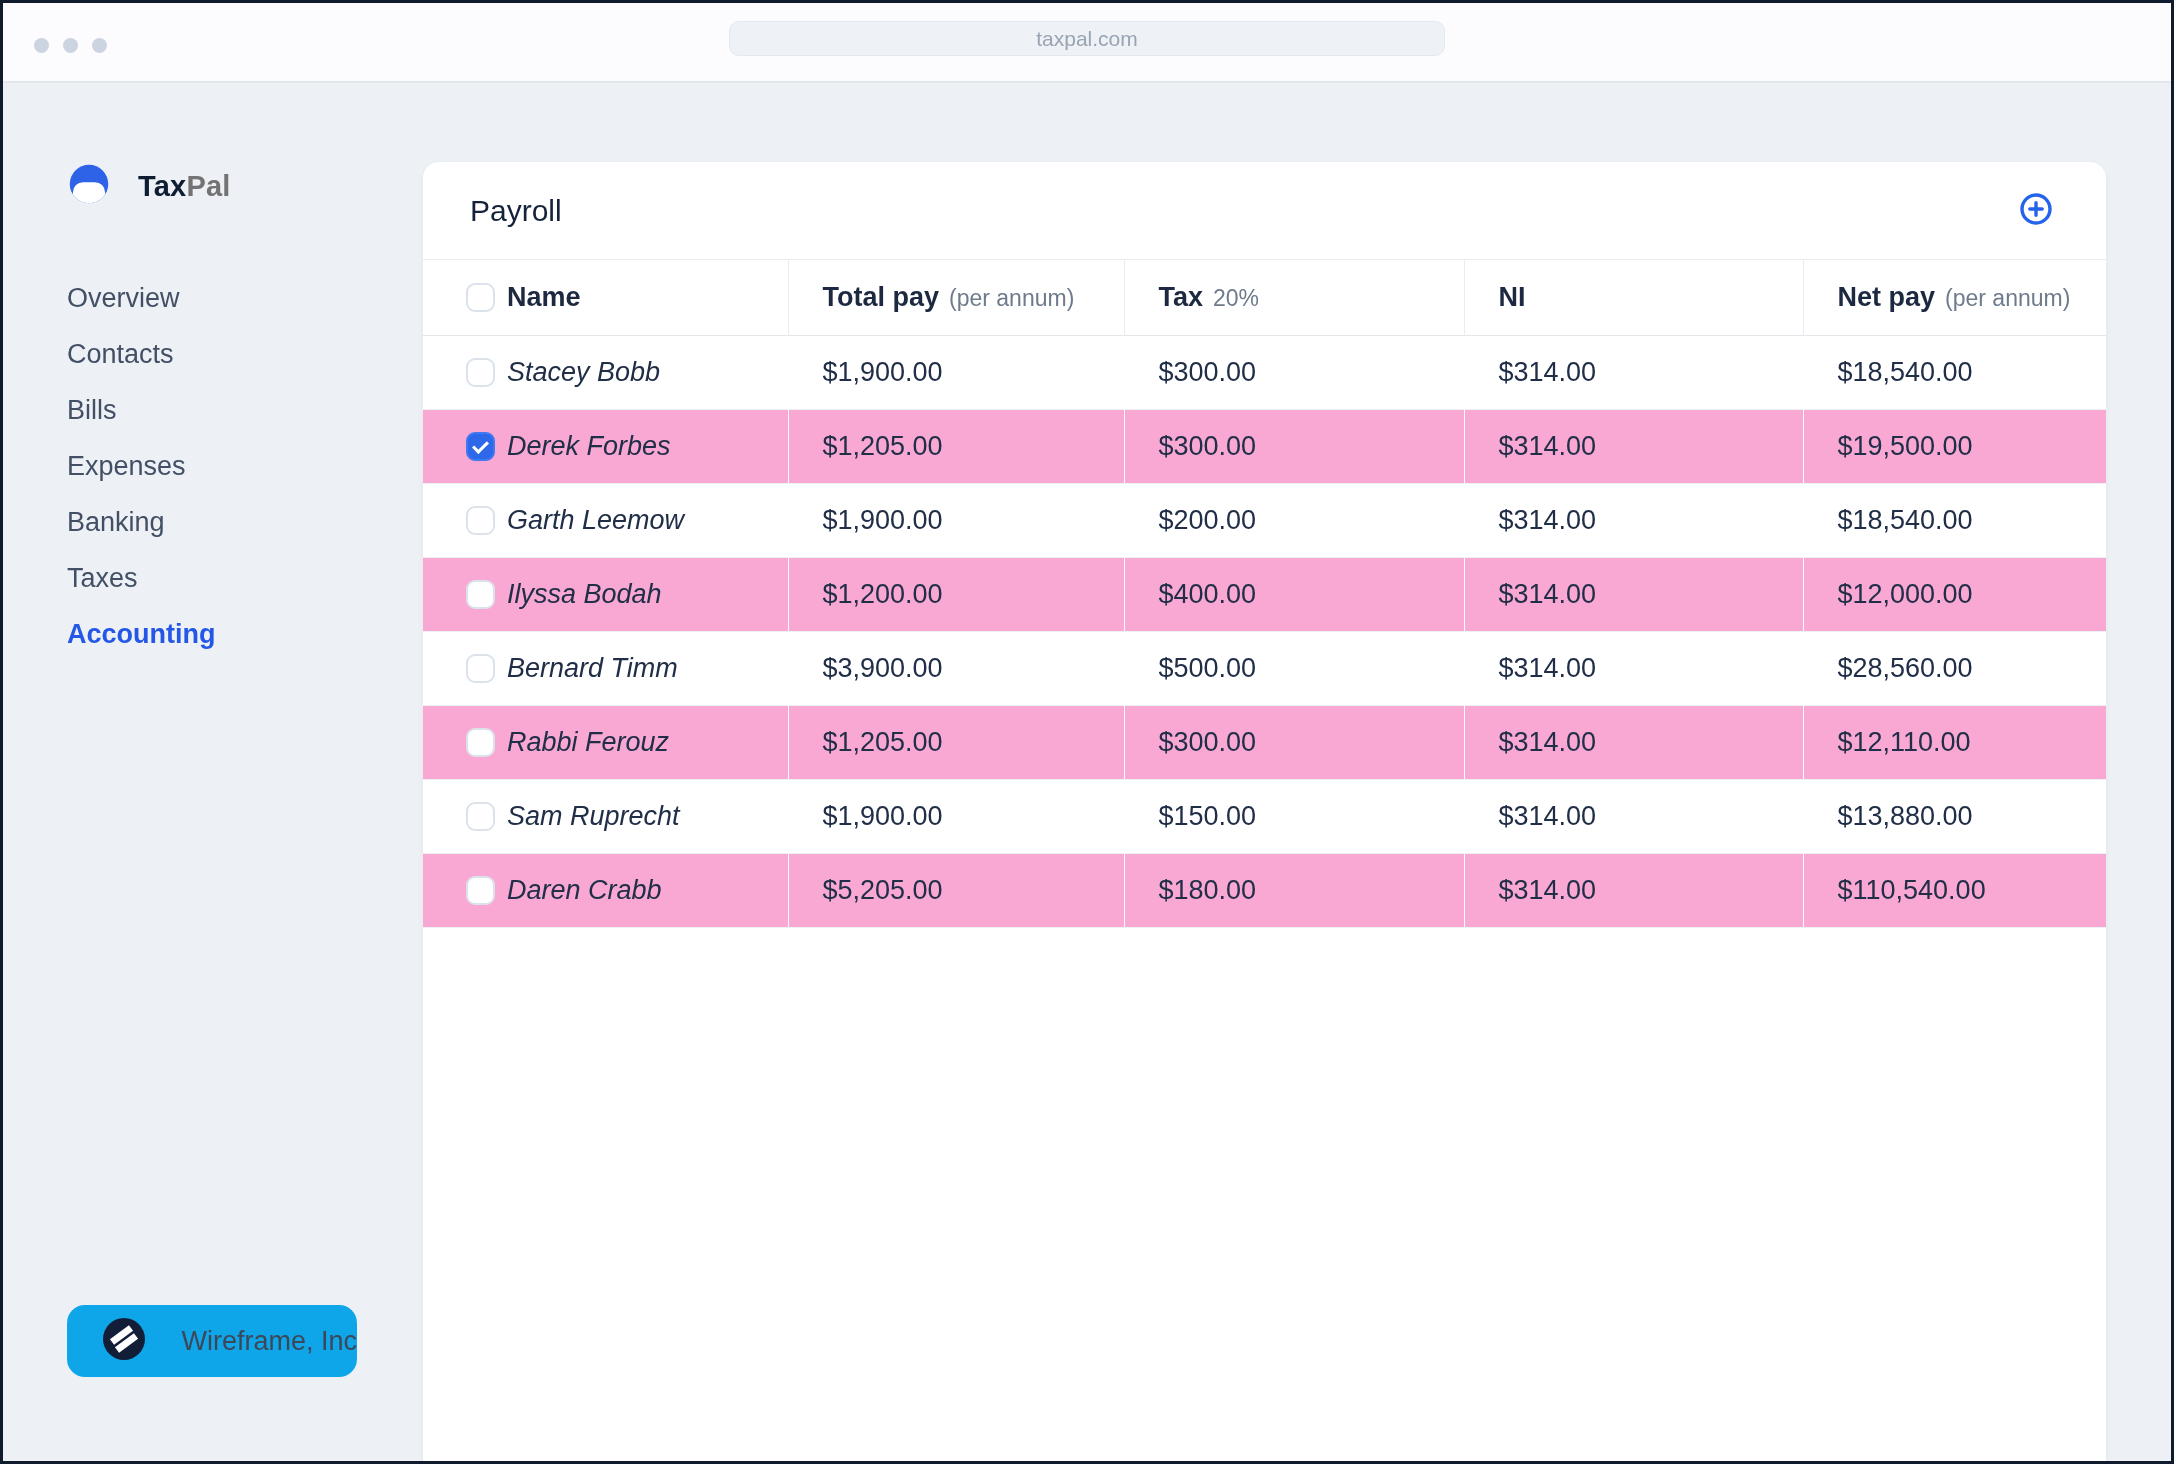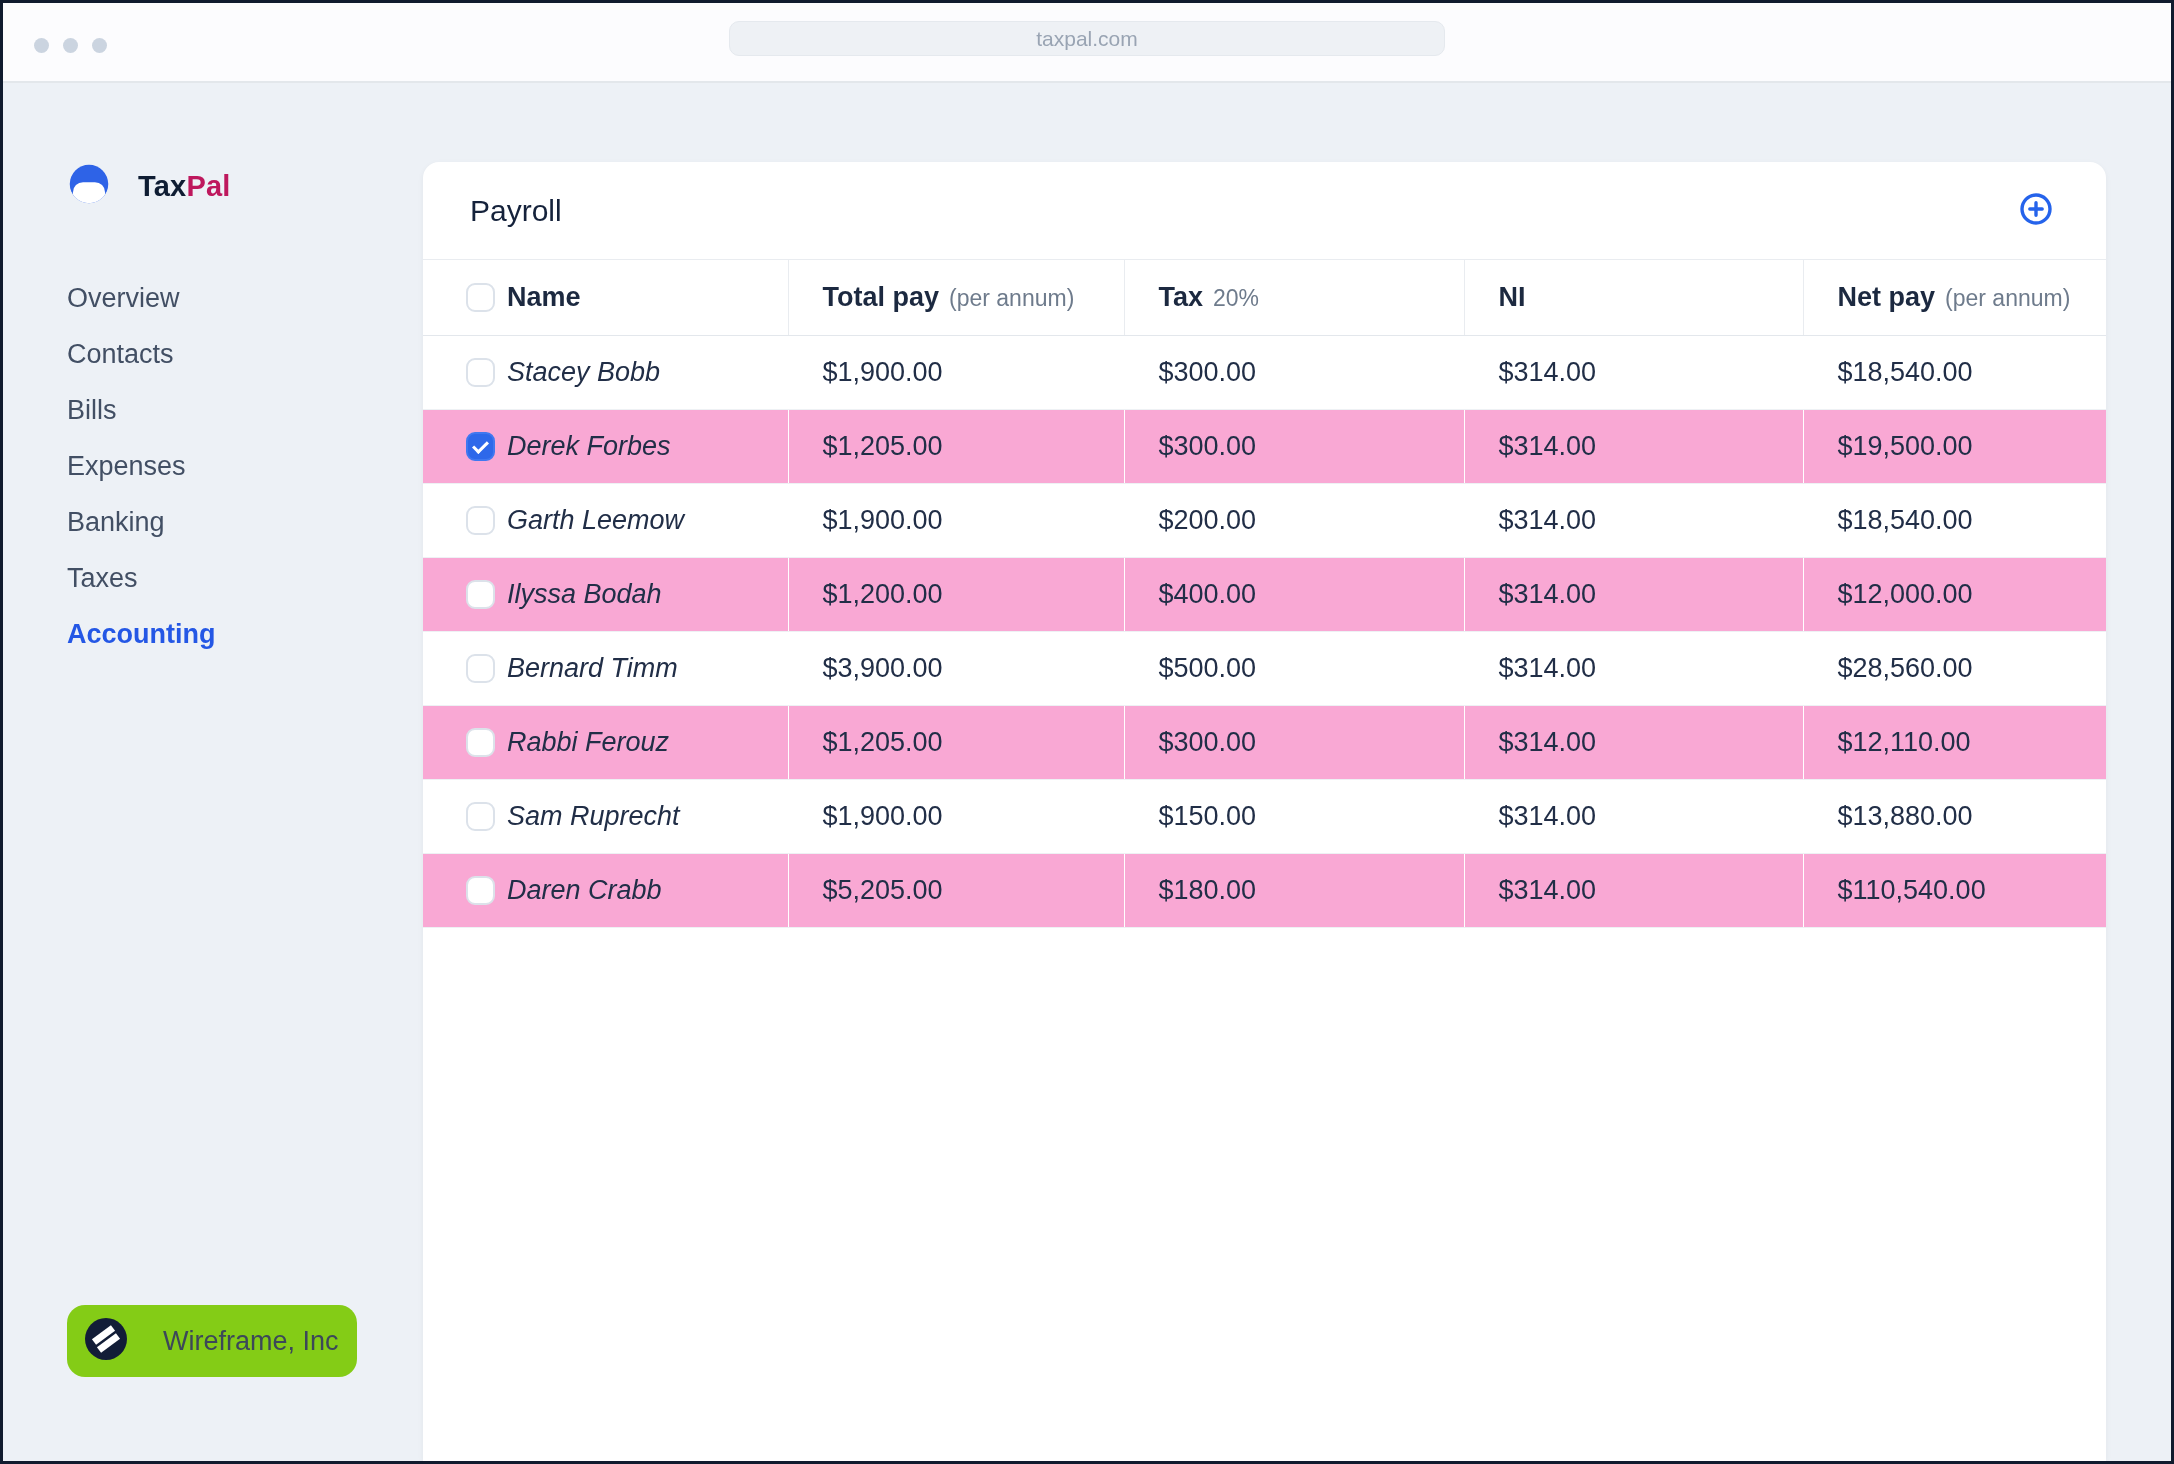--- a/index.html
+++ b/index.html
@@ -14,27 +14,27 @@
   .dot{width:15px;height:15px;border-radius:50%;background:#cbd4e0;}
   .urlbar{position:absolute;left:50%;top:18px;transform:translateX(-50%);
           width:716px;height:35px;box-sizing:border-box;background:#eef1f5;
           border:1px solid #e5e9ee;border-radius:10px;display:flex;
           align-items:center;justify-content:center;font-size:21px;color:#99a4b3;}
 
   
   .brand{position:absolute;left:64px;top:159px;display:flex;align-items:center;gap:27px;}
   .brand-text{font-size:29px;font-weight:700;letter-spacing:.2px;}
   .brand-text .t1{color:#0f1d33;}
-  .brand-text .t2{color:#be185d;}
+  .brand-text .t2{color:#737373;}
   .nav{position:absolute;left:64px;top:267px;list-style:none;margin:0;padding:0;}
   .nav li{height:56px;display:flex;align-items:center;font-size:27px;color:#424f64;cursor:pointer;}
   .nav li.active{color:#2457e5;font-weight:700;}
   .org{position:absolute;left:64px;top:1302px;width:290px;height:72px;box-sizing:border-box;
-       border-radius:18px;background:#84cc16;display:flex;align-items:center;
-       padding-left:15px;cursor:pointer;}
+       border-radius:18px;background:#0ea5e9;display:flex;align-items:center;
+       padding-left:15px;cursor:pointer;justify-content:flex-end;}
   .org-name{font-size:27px;color:#3c4859;margin-left:33px;}
 
   
   .card{position:absolute;left:420px;top:159px;width:1683px;bottom:0;background:#ffffff;
         border-radius:16px 16px 0 0;box-shadow:0 2px 6px rgba(15,23,42,.05);}
   .card-header{height:97px;display:flex;align-items:center;justify-content:space-between;
                padding:0 53px 0 47px;border-bottom:1px solid #e9ecf0;}
   .card-title{font-size:30px;font-weight:400;color:#15223b;}
   .add-btn{width:34px;height:34px;background:none;border:none;padding:0;cursor:pointer;
            display:flex;align-items:center;justify-content:center;}

